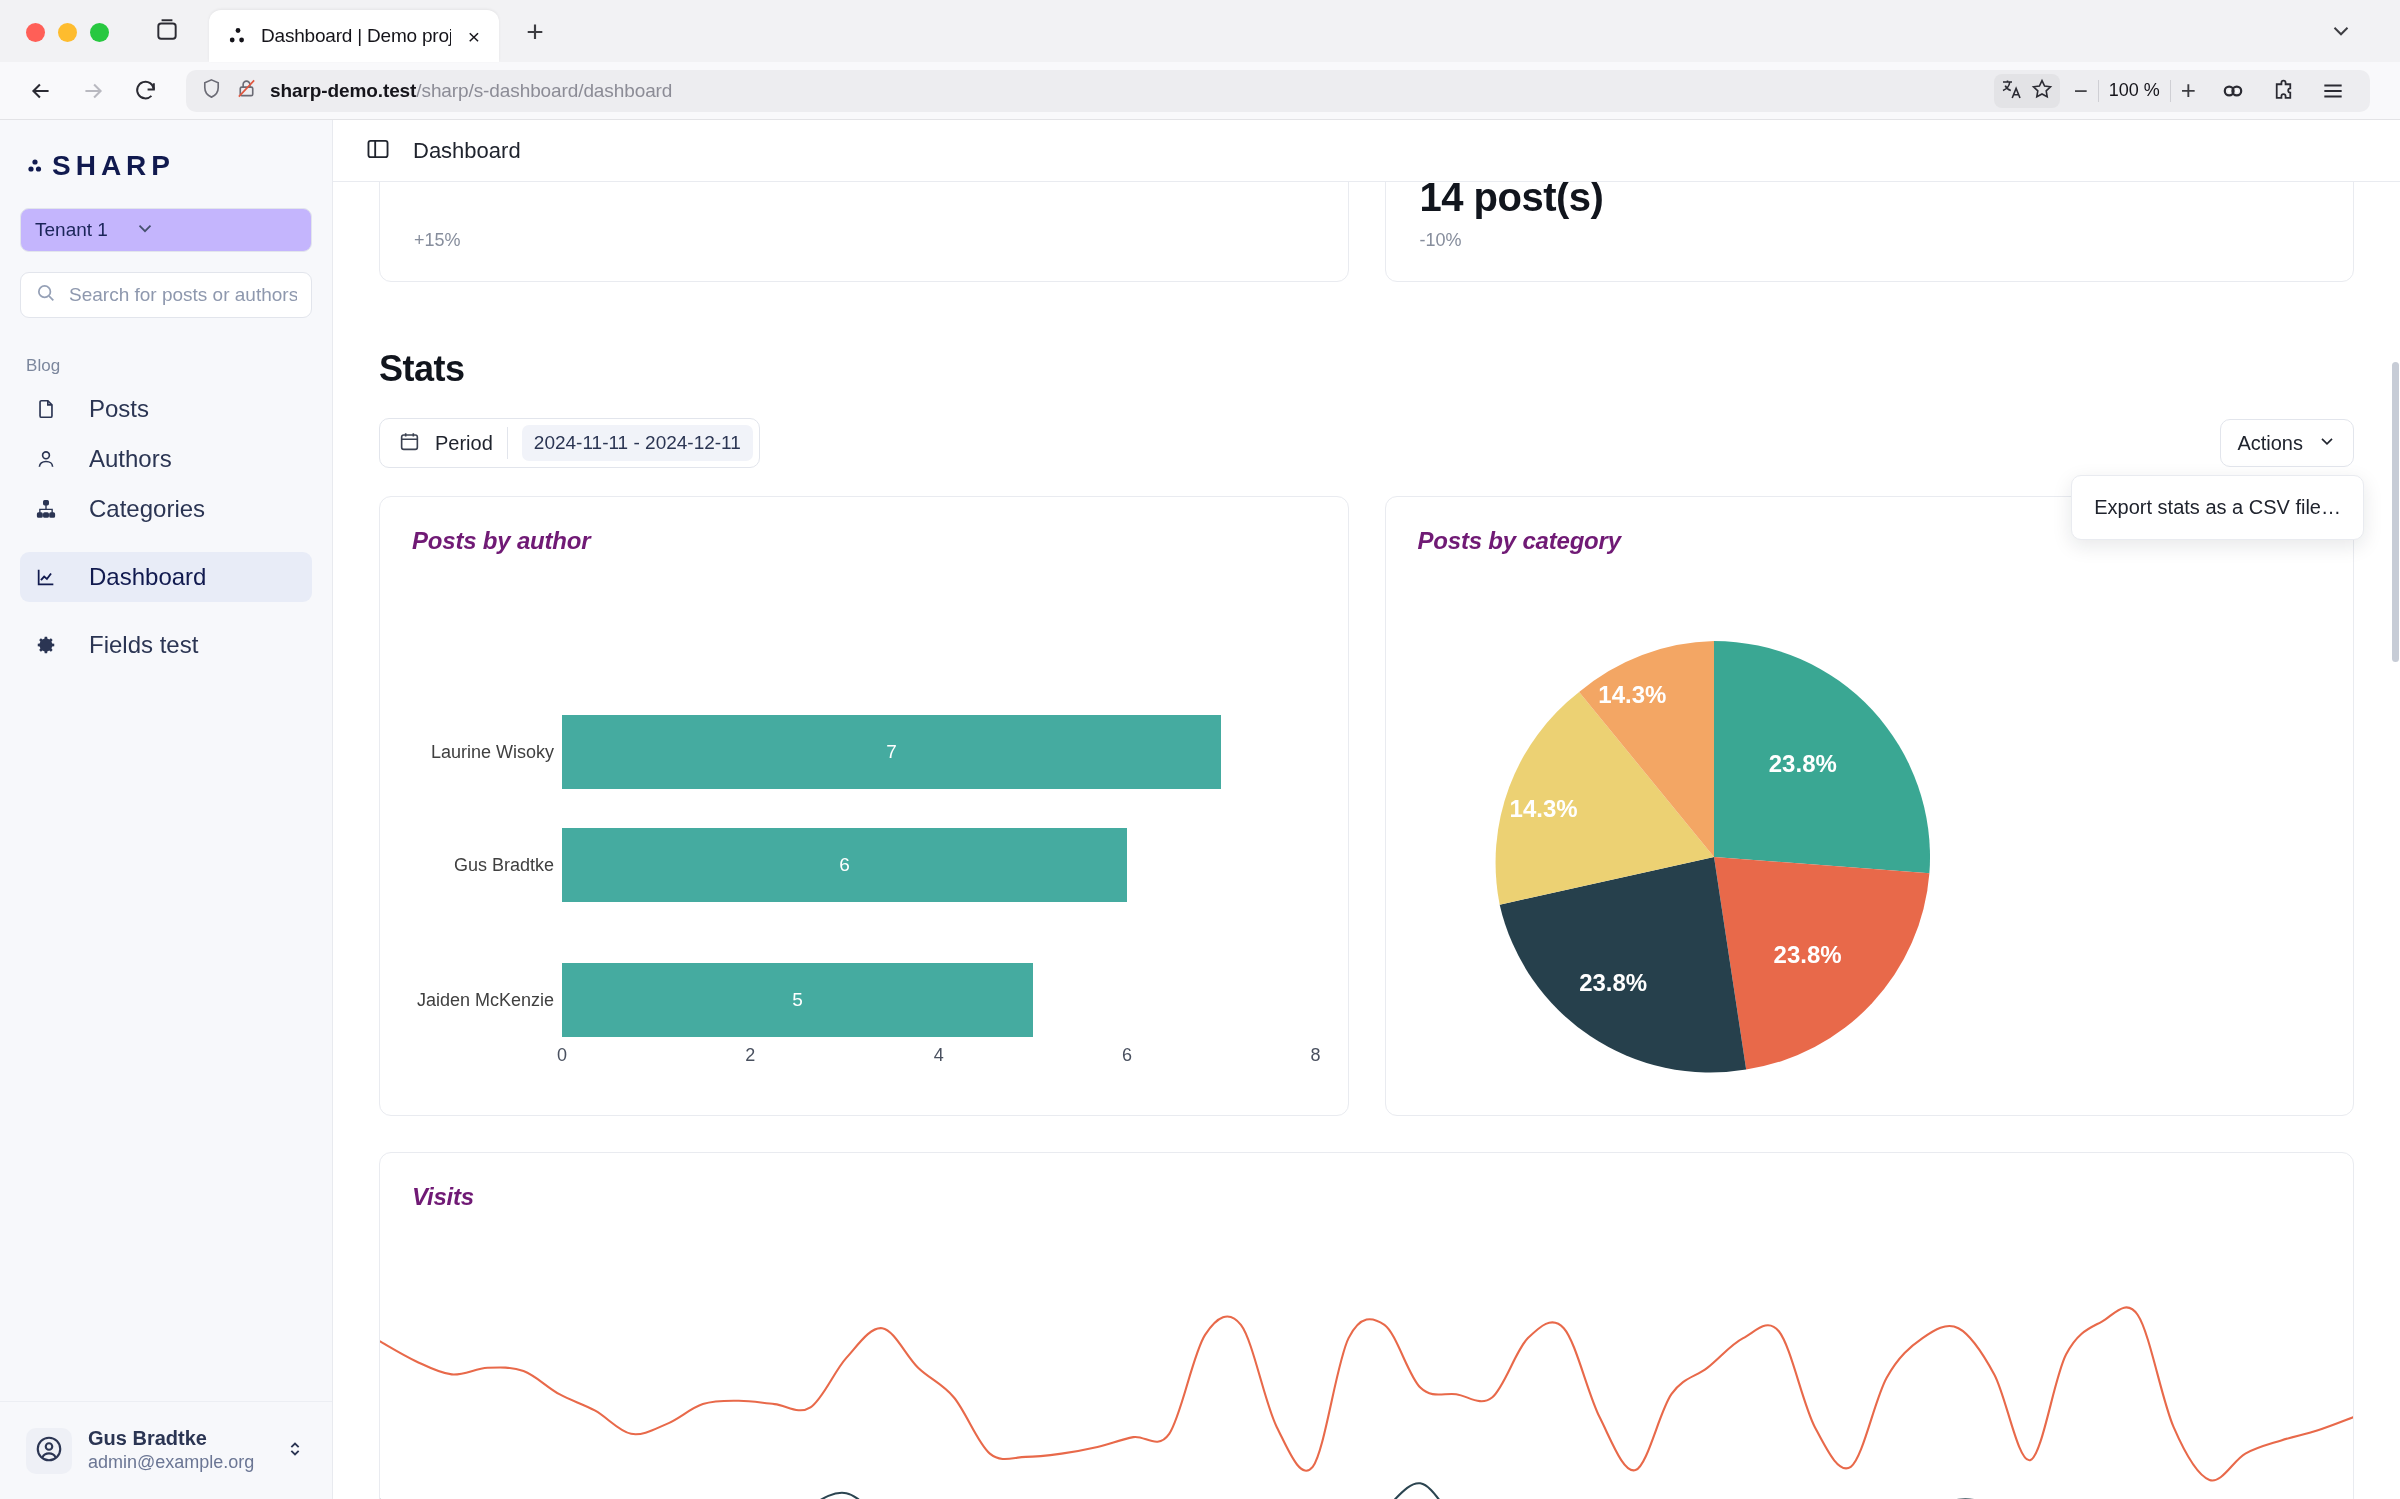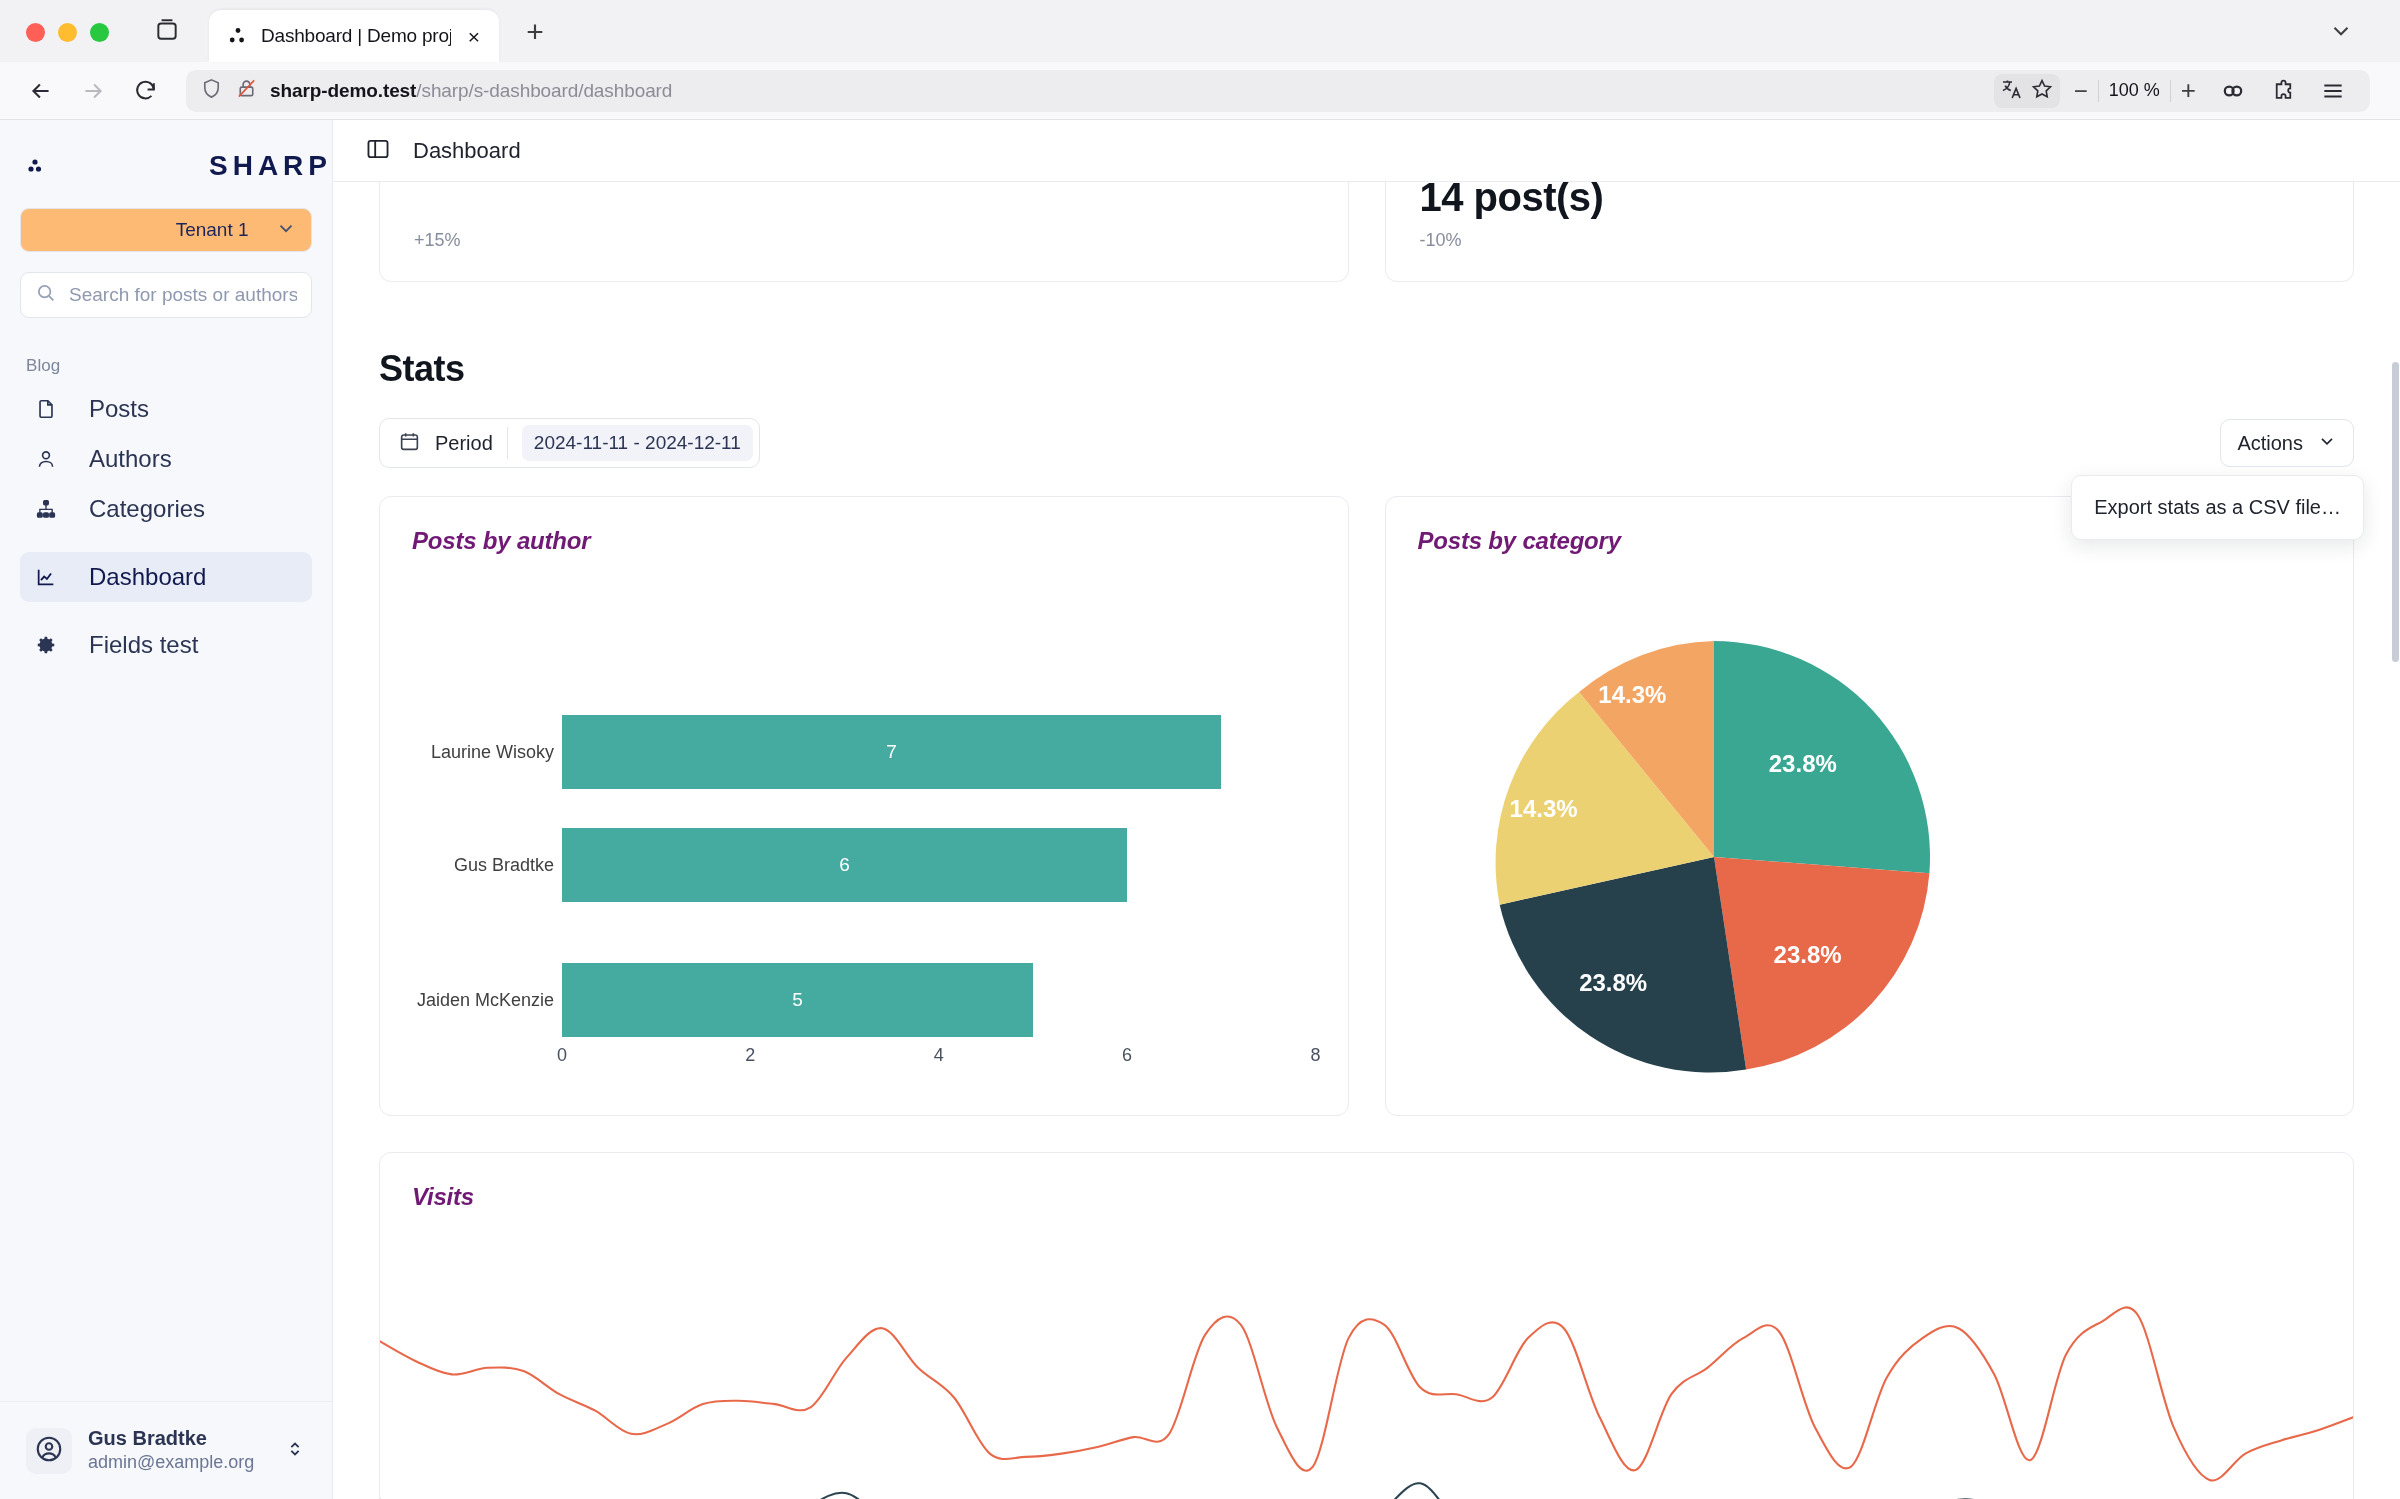--- a/index.html
+++ b/index.html
@@ -62,28 +62,28 @@
   .zoomgroup .sep { width: 1px; height: 22px; background: #cfcfd4; }
   .zoom-val { font-size: 18px; color: #15141a; }
 
   
   .app { flex: 1; display: flex; min-height: 0; background: #ffffff; }
 
   .sidebar {
     width: 333px; flex: 0 0 333px; background: #f7f8fb;
     border-right: 1px solid #e8eaef; display: flex; flex-direction: column;
   }
-  .brand { padding: 30px 0 22px 26px; display: flex; align-items: center; gap: 24px; justify-content: space-between; }
+  .brand { padding: 30px 0 22px 26px; display: flex; align-items: center; gap: 0; }
   .brand-mark { position: relative; width: 26px; height: 26px; }
   .brand-text { font-size: 28px; font-weight: 700; letter-spacing: 5px; color: #111a4f; }
 
   .tenant {
-    margin: 4px 20px 0 20px; height: 44px; background: #fdba74;
+    margin: 4px 20px 0 20px; height: 44px; background: #c4b5fd;
     border: 1px solid #e2e5ec; border-radius: 9px; display: flex; align-items: center;
-    padding: 0 14px; justify-content: flex-end;
+    padding: 0 14px; justify-content: flex-start;
   }
   .tenant-label { font-size: 19px; color: #1b2559; }
 
   .searchbox {
     margin: 20px 20px 0 20px; height: 46px; background: #ffffff;
     border: 1px solid #e2e5ec; border-radius: 9px; display: flex; align-items: center;
     padding: 0 14px; gap: 12px;
   }
   .searchbox input {
     border: none; outline: none; background: transparent; font-size: 19px;

